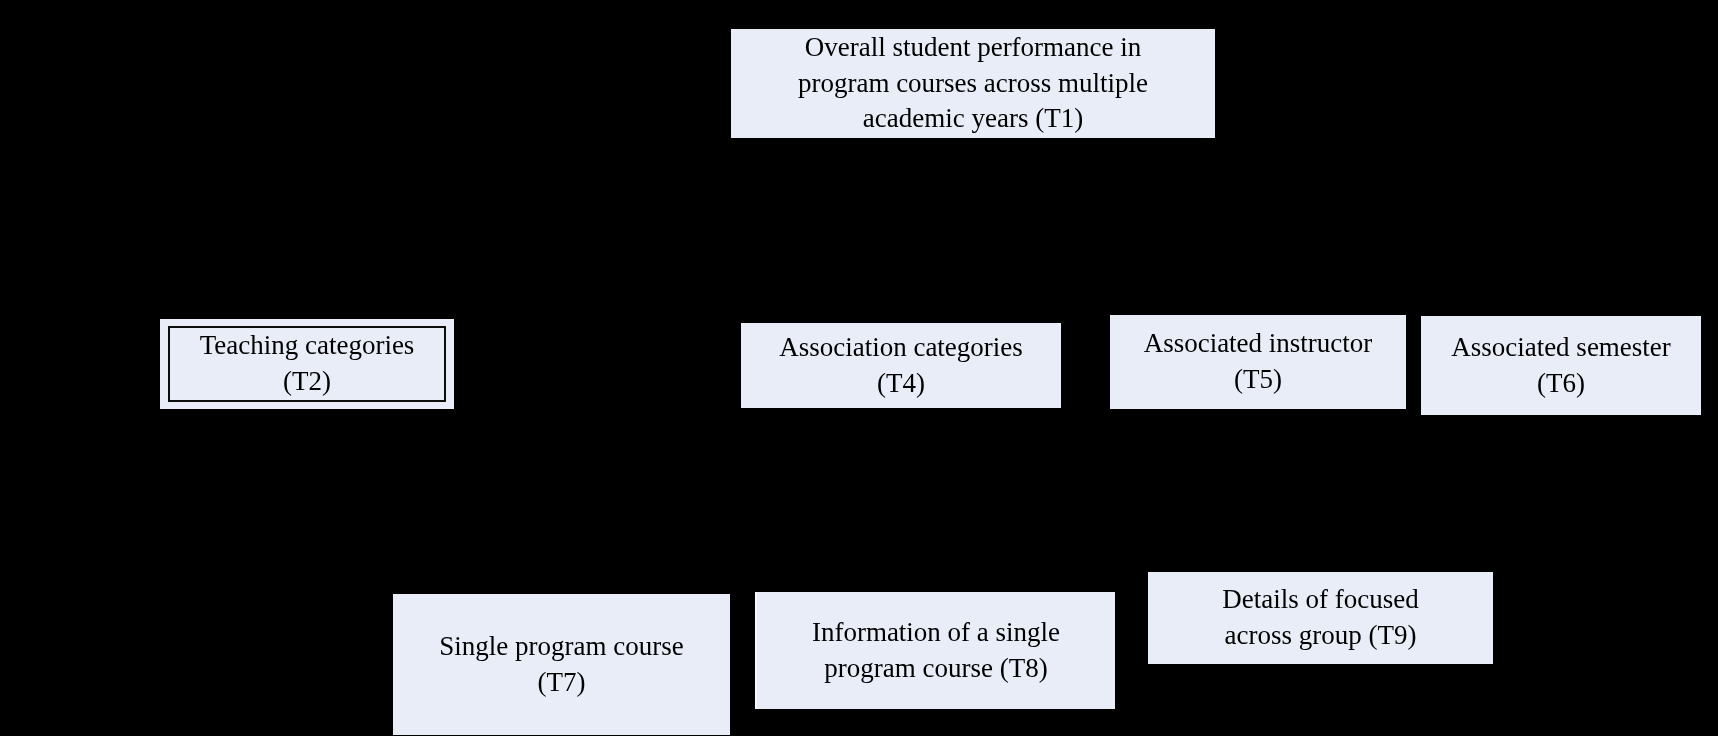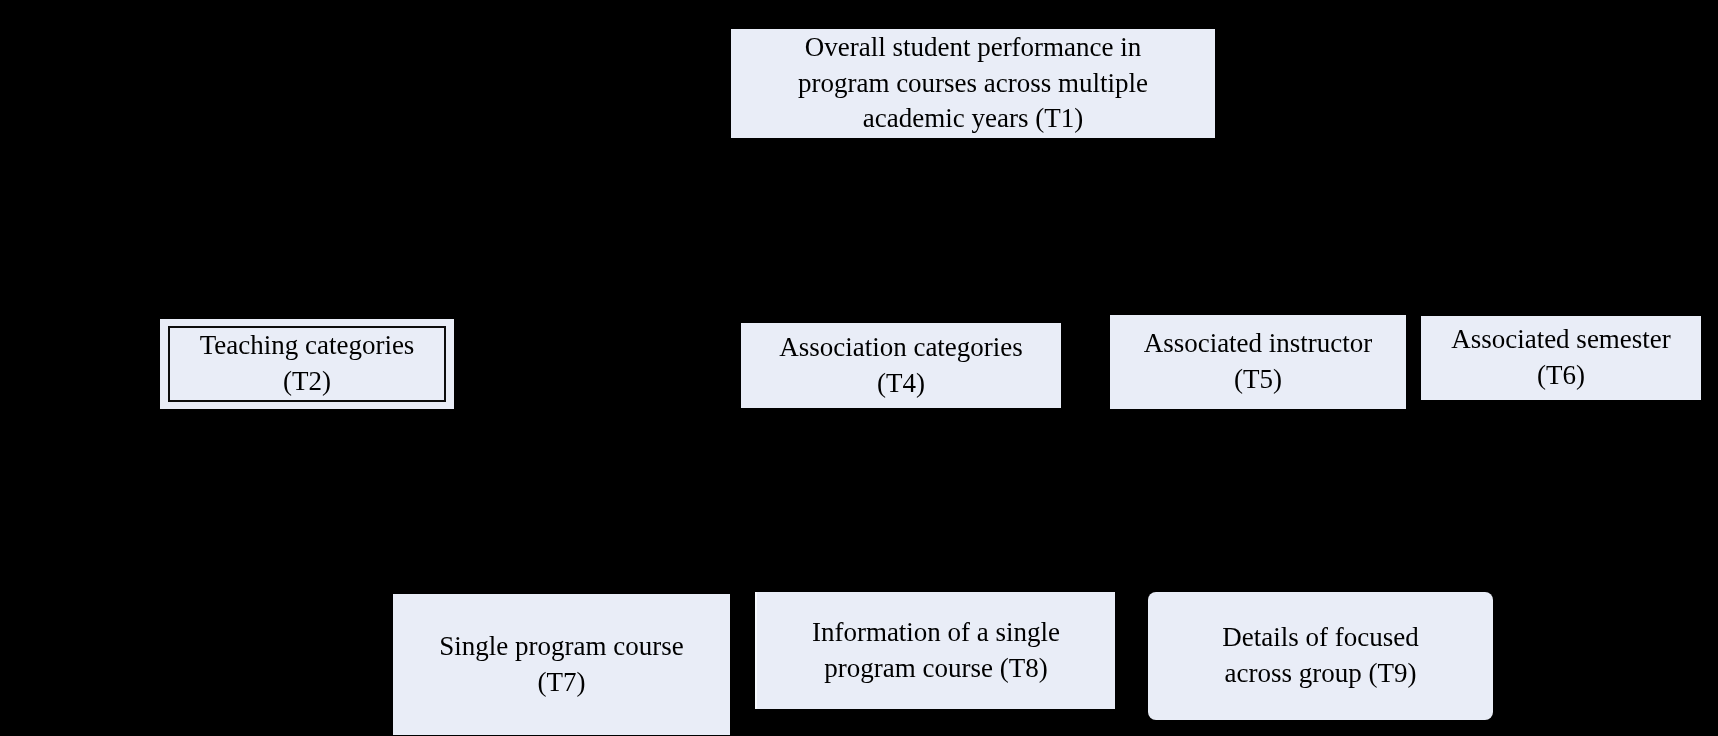--- a/index.html
+++ b/index.html
@@ -32,25 +32,25 @@
     display: block;
     white-space: nowrap;
   }
   
   .t1 { left: 723px; top: 29px;  width: 484px; height: 109px; }
   
   .t2 { left: 152px; top: 319px; width: 294px; height: 90px; }
   .t3 { left: 458px; top: 323px; width: 260px; height: 82px; }
   .t4 { left: 733px; top: 323px; width: 320px; height: 85px; }
   .t5 { left: 1102px; top: 315px; width: 296px; height: 94px; }
-  .t6 { left: 1413px; top: 316px; width: 280px; height: 84px; }
+  .t6 { left: 1413px; top: 316px; width: 280px; height: 99px; }
   
   .t7 { left: 385px; top: 594px; width: 337px; height: 141px; }
   .t8 { left: 747px; top: 592px; width: 358px; height: 117px; border-left: 2px solid rgba(250, 252, 255, 0.9); }
-  .t9 { left: 1140px; top: 592px; width: 345px; height: 128px; border-radius: 8px; }
+  .t9 { left: 1140px; top: 572px; width: 345px; height: 92px; }
   
   .frame {
     position: absolute;
     left: 8px; right: 8px; top: 7px; bottom: 7px;
     border: 2px solid #0d0d0d;
     pointer-events: none;
   }
 </style>
 </head>
 <body>

